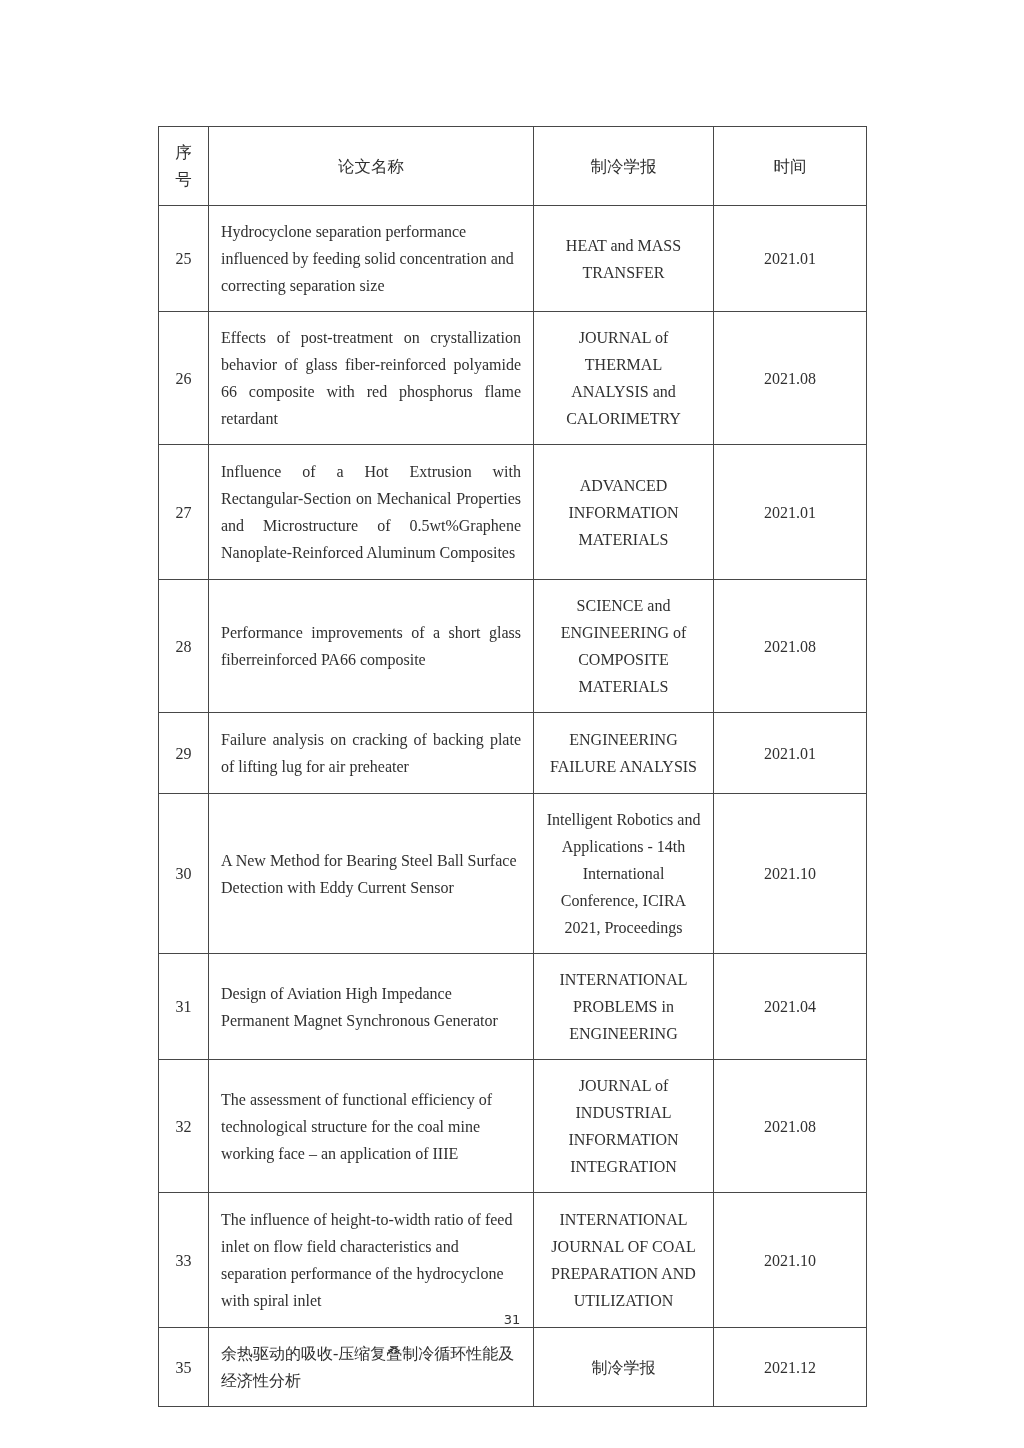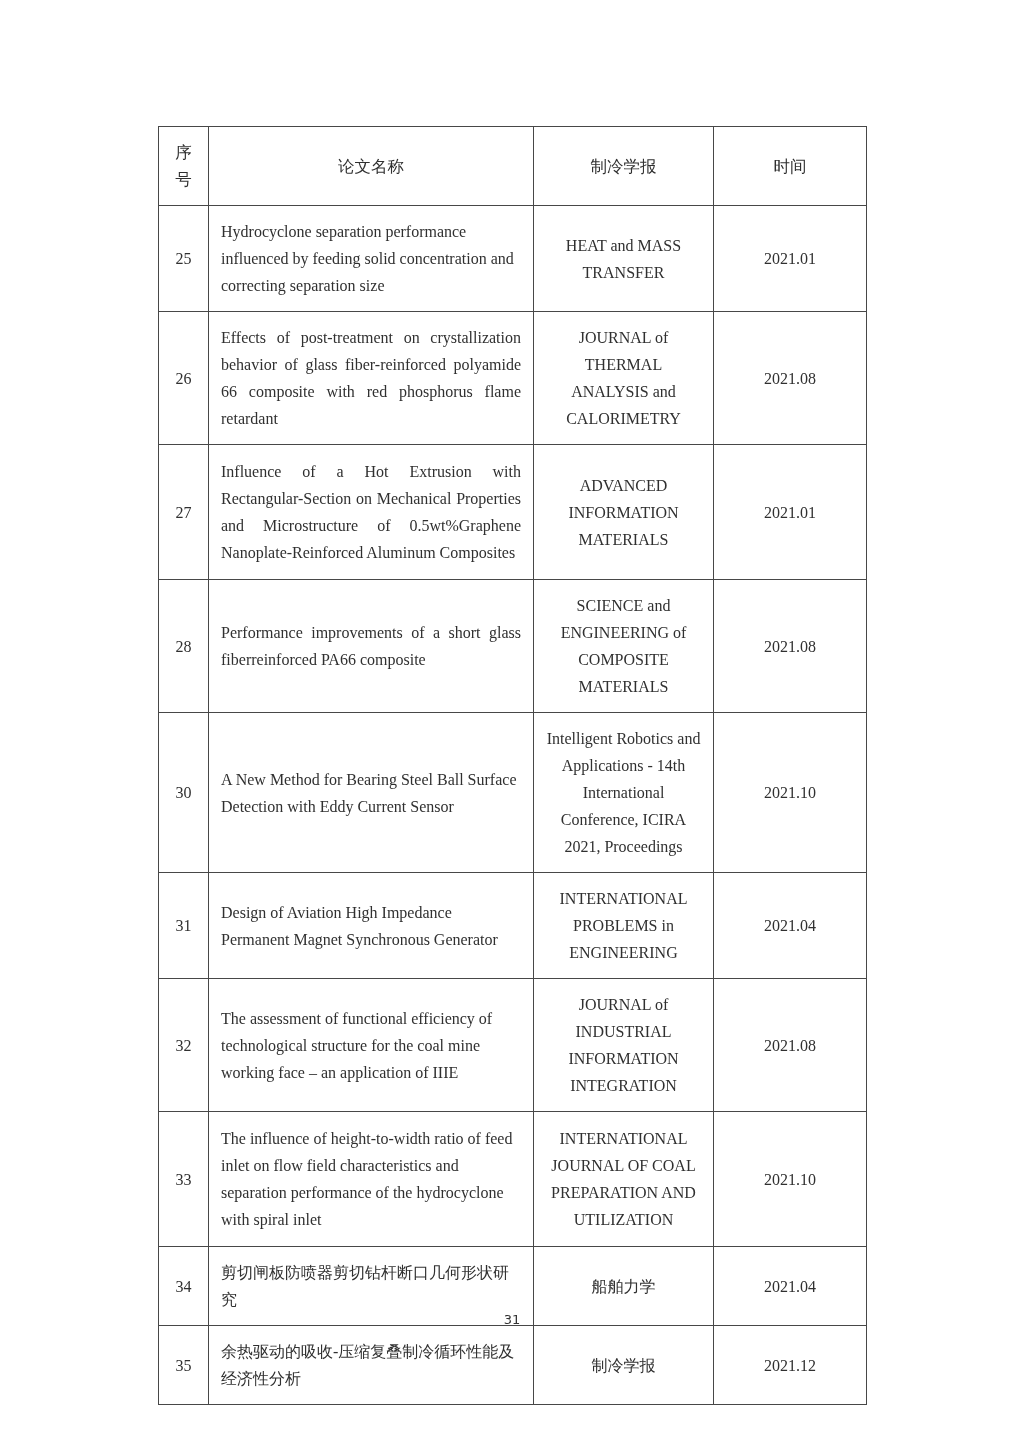--- a/index.html
+++ b/index.html
@@ -110,20 +110,26 @@
         <td class="c-title">Influence of a Hot Extrusion with Rectangular-Section on Mechanical Properties and Microstructure of 0.5wt%Graphene Nanoplate-Reinforced Aluminum Composites</td>
         <td class="c-journal">ADVANCED INFORMATION MATERIALS</td>
         <td class="c-date">2021.01</td>
       </tr>
       <tr class="h4 justify">
         <td class="c-no">28</td>
         <td class="c-title">Performance improvements of a short glass fiberreinforced PA66 composite</td>
         <td class="c-journal">SCIENCE and ENGINEERING of COMPOSITE MATERIALS</td>
         <td class="c-date">2021.08</td>
       </tr>
+      <tr class="h3 justify">
+        <td class="c-no">29</td>
+        <td class="c-title">Failure analysis on cracking of backing plate of lifting lug for air preheater</td>
+        <td class="c-journal">ENGINEERING FAILURE ANALYSIS</td>
+        <td class="c-date">2021.01</td>
+      </tr>
       <tr class="h5">
         <td class="c-no">30</td>
         <td class="c-title">A New Method for Bearing Steel Ball Surface Detection with Eddy Current Sensor</td>
         <td class="c-journal">Intelligent Robotics and Applications - 14th International Conference, ICIRA 2021, Proceedings</td>
         <td class="c-date">2021.10</td>
       </tr>
       <tr class="h3">
         <td class="c-no">31</td>
         <td class="c-title">Design of Aviation High Impedance Permanent Magnet Synchronous Generator</td>
         <td class="c-journal">INTERNATIONAL PROBLEMS in ENGINEERING</td>
@@ -135,26 +141,20 @@
         <td class="c-journal">JOURNAL of INDUSTRIAL INFORMATION INTEGRATION</td>
         <td class="c-date">2021.08</td>
       </tr>
       <tr class="h5">
         <td class="c-no">33</td>
         <td class="c-title">The influence of height-to-width ratio of feed inlet on flow field characteristics and separation performance of the hydrocyclone with spiral inlet</td>
         <td class="c-journal">INTERNATIONAL JOURNAL OF COAL PREPARATION AND UTILIZATION</td>
         <td class="c-date">2021.10</td>
       </tr>
       <tr class="h2">
-        <td class="c-no">34</td>
-        <td class="c-title">剪切闸板防喷器剪切钻杆断口几何形状研究</td>
-        <td class="c-journal">船舶力学</td>
-        <td class="c-date">2021.04</td>
-      </tr>
-      <tr class="h2">
         <td class="c-no">35</td>
         <td class="c-title">余热驱动的吸收-压缩复叠制冷循环性能及经济性分析</td>
         <td class="c-journal">制冷学报</td>
         <td class="c-date">2021.12</td>
       </tr>
     </tbody>
   </table>
 </div>
 
 <div class="page-footer">31</div>

